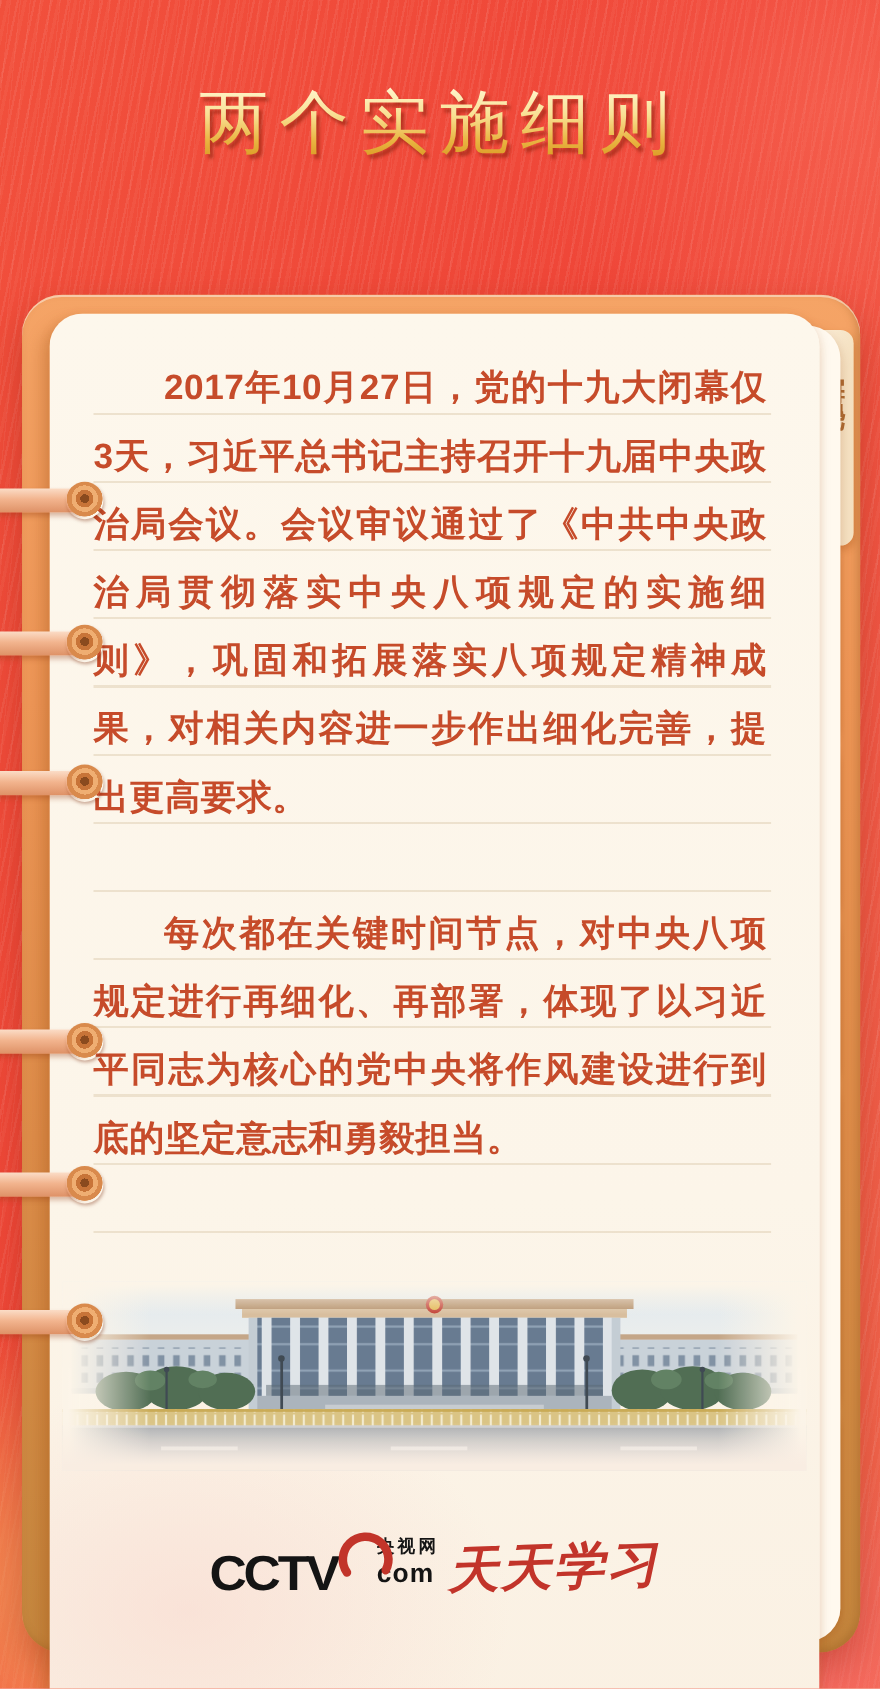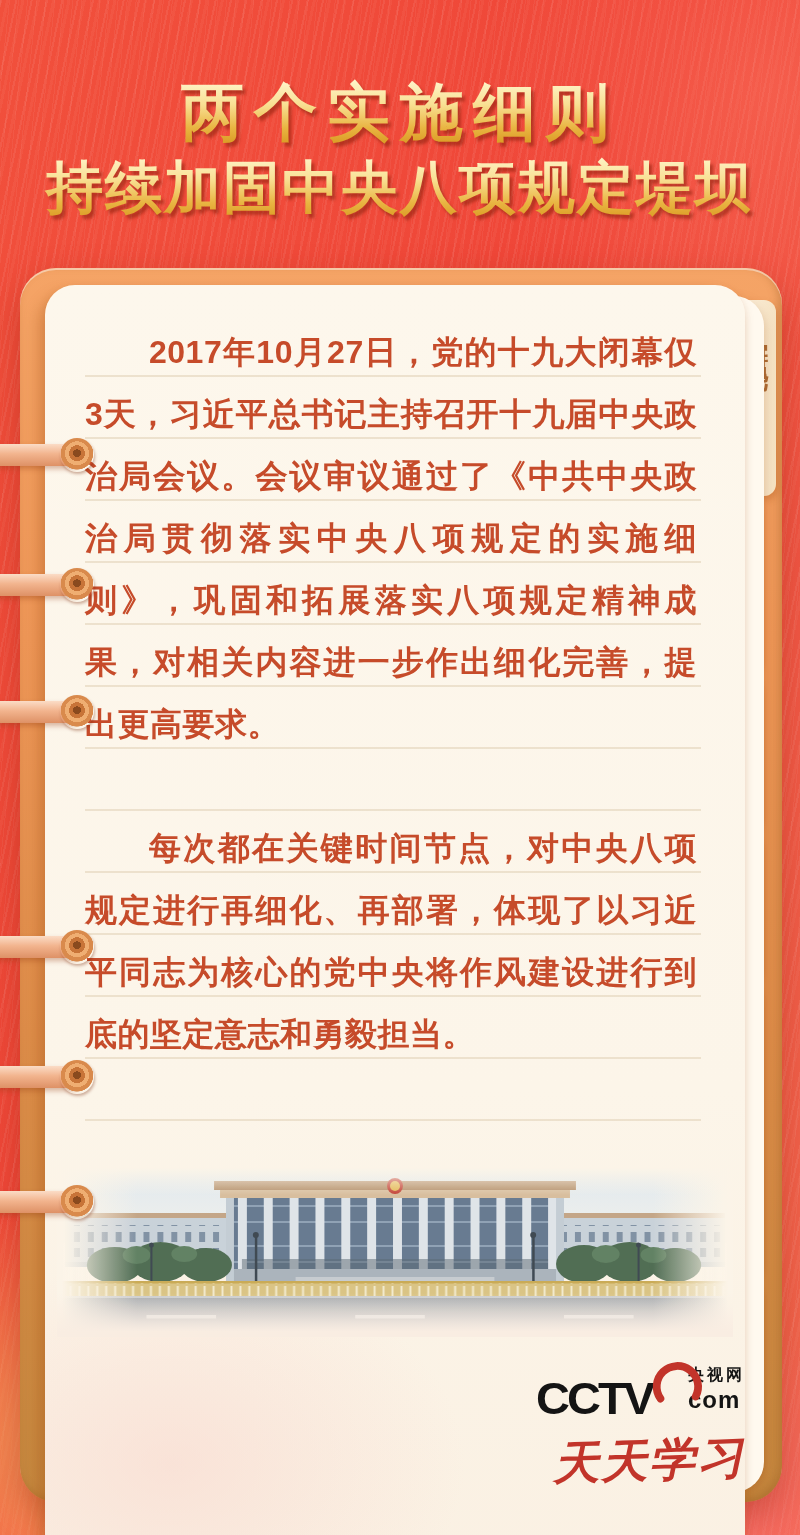--- a/index.html
+++ b/index.html
@@ -14,21 +14,21 @@
       radial-gradient(ellipse 40% 20% at 90% 98%, rgba(248,110,120,0.55), rgba(248,110,120,0) 60%),
       radial-gradient(ellipse 60% 30% at 96% 6%, rgba(255,125,105,0.35), rgba(255,125,105,0) 60%),
       repeating-linear-gradient(102deg, rgba(255,255,255,0.07) 0 2px, rgba(255,255,255,0) 2px 6px,
         rgba(255,205,190,0.06) 6px 9px, rgba(255,255,255,0) 9px 15px),
       repeating-linear-gradient(96deg, rgba(255,255,255,0.05) 0 1px, rgba(255,255,255,0) 1px 9px),
       linear-gradient(115deg,#F1503C 0%,#EF4638 45%,#F15A47 75%,#F3694F 100%);}
 
   
   .title{position:absolute;top:78px;left:0;width:100%;text-align:center;z-index:4;
          filter:drop-shadow(3px 4px 1.5px rgba(125,25,5,0.5));}
-  .title div{font-weight:700;
+  .title div{font-weight:400;
       background:linear-gradient(180deg,#FFF7D0 0%,#F9E094 38%,#E9B542 72%,#D8961F 100%);
       -webkit-background-clip:text;background-clip:text;color:transparent;}
   .title .l1{font-size:63px;letter-spacing:10px;line-height:1.1;}
   .title .l2{font-size:57px;letter-spacing:2px;line-height:1.2;margin-top:6px;}
 
   
   .cover{position:absolute;left:20px;top:268px;width:762px;height:1234px;border-radius:36px;
       background:linear-gradient(180deg,#F5A466 0%,#EF9758 30%,#DE8D4A 62%,#C4873E 100%);
       box-shadow:0 14px 34px rgba(150,35,15,0.4), inset 0 2px 0 rgba(255,255,255,0.45),
                  inset -3px -3px 8px rgba(140,80,25,0.35);z-index:5;}
@@ -72,40 +72,39 @@
   .photo{position:absolute;left:12px;right:12px;top:880px;height:172px;opacity:.97;}
   .photo svg{width:100%;height:100%;display:block;}
   .fade{position:absolute;pointer-events:none;}
   .fade-l{left:0;top:0;bottom:0;width:80px;background:linear-gradient(90deg,#FCF5E9 6%,rgba(252,245,233,0));}
   .fade-r{right:0;top:0;bottom:0;width:80px;background:linear-gradient(270deg,#FCF5E9 6%,rgba(252,245,233,0));}
   .fade-t{left:0;right:0;top:0;height:30px;background:linear-gradient(180deg,#FCF5E9 8%,rgba(252,245,233,0));}
   .fade-b{left:0;right:0;bottom:0;height:44px;background:linear-gradient(0deg,#F9EDE2 12%,rgba(249,237,226,0));}
 
   
   .footer{position:absolute;left:0;right:0;top:1100px;height:80px;display:flex;
-      justify-content:center;align-items:flex-end;gap:8px;flex-direction:column;}
+      justify-content:center;align-items:center;gap:8px;}
   .cctv{position:relative;display:flex;align-items:flex-start;height:70px;}
   .cctv-letters{font-size:47px;font-weight:900;letter-spacing:-3px;color:#141414;line-height:1;
       margin-top:16px;transform:scaleY(.95);}
   .cctv-swoosh{position:absolute;left:112px;top:-6px;width:58px;height:58px;}
   .cctv-right{margin-left:36px;display:flex;flex-direction:column;align-items:flex-start;margin-top:6px;}
   .cctv-cn{font-size:16px;font-weight:700;letter-spacing:3px;color:#141414;}
   .cctv-com{font-size:24px;font-weight:800;color:#141414;line-height:1;margin-top:2px;letter-spacing:1px;}
   .brand{font-size:46px;font-weight:700;font-style:italic;color:#C2342A;
       font-family:"Liberation Serif","DejaVu Serif",serif;transform:rotate(-2deg);letter-spacing:2px;}
 </style>
 </head>
 <body>
 
 <div class="poster">
   <div class="bg"></div>
 
   <div class="title">
     <div class="l1">两个实施细则</div>
-    <div class="l2">持续加固中央八项规定堤坝</div>
   </div>
 
   <div class="cover"></div>
 
   <div class="stack-tab" style="top:495px;height:180px;"></div>
   <div class="stack-tab" style="top:678px;height:155px;"></div>
   <div class="stack-tab" style="top:836px;height:148px;"></div>
   <div class="stack-tab" style="top:987px;height:294px;"></div>
   <div class="stack-tab" style="top:1284px;height:196px;"></div>
 

